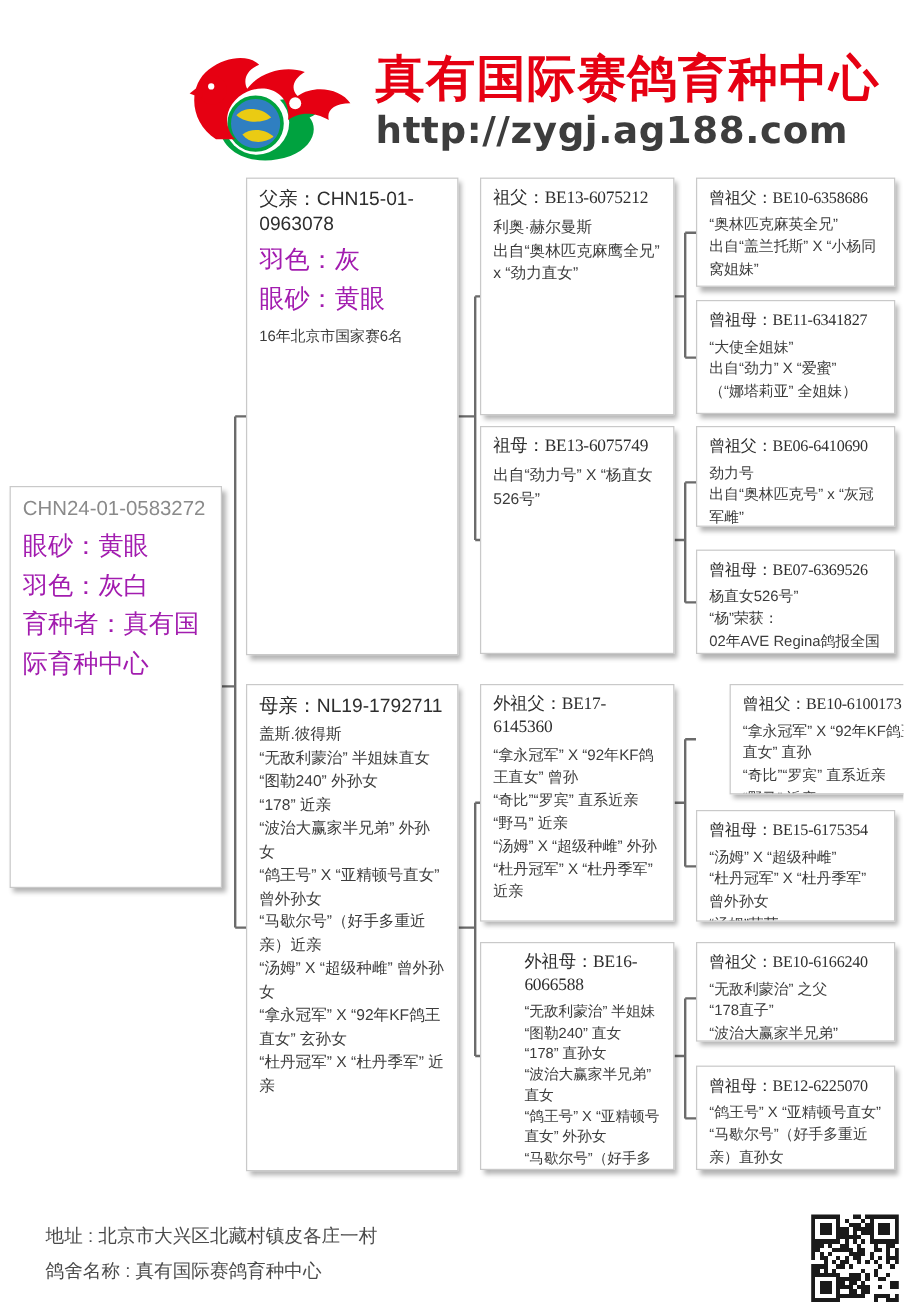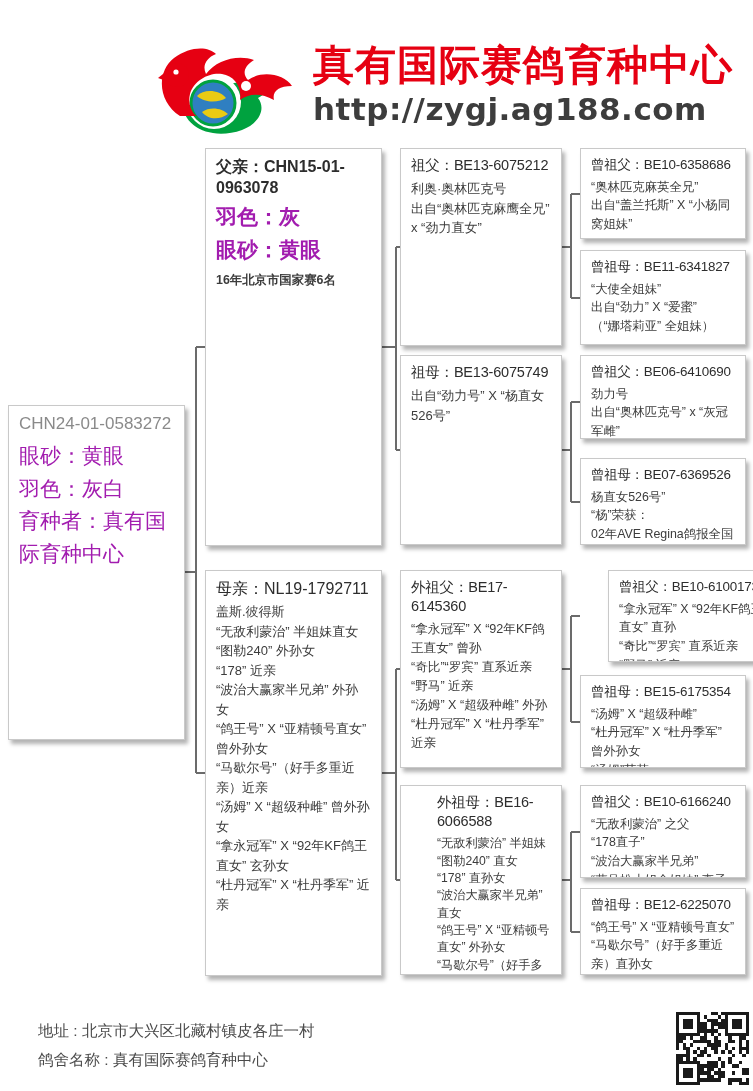--- a/index.html
+++ b/index.html
@@ -15,21 +15,21 @@
              color:#3d3d3d; letter-spacing:0.5px; font-family:"DejaVu Sans",sans-serif;
              white-space:nowrap; text-decoration:none; }
 
   
   .connectors { position:absolute; left:0; top:0; width:753px; height:1091px; }
 
   
   .box { position:absolute; background:#fff; border:1px solid #c9c9c9;
          box-shadow:3px 4px 4px rgba(0,0,0,0.30); padding:7px 10px; overflow:hidden; }
   .box .t { font-size:16px; color:#2d2d2d; line-height:1.32; margin-bottom:3px; }
-  .box.small .t { font-size:13.4px; letter-spacing:-0.2px; margin-bottom:4px; }
+  .box.small .t { font-size:13.4px; letter-spacing:-0.2px; margin-bottom:4px;font-family:Liberation Serif, serif; }
   .box .ring { font-size:17px; color:#8a8a8a; line-height:1.3; margin-bottom:5px; }
   .box .a { font-size:21px; color:#a21caf; line-height:1.55; margin-bottom:5px; white-space:pre-line; }
   .box .n { font-size:12.4px; color:#3c3c3c; line-height:1.5; white-space:pre-line; }
 
   
   .f-text { position:absolute; font-size:15.5px; color:#4a4a4a; line-height:29px; white-space:nowrap; }
   .f-left { left:38px; top:1016px; }
   .f-right { left:345px; top:1016px; }
   .f-val-mono { font-family:"DejaVu Sans Mono","Liberation Mono",monospace; color:#3f3f3f; text-decoration:none; }
   .qr { position:absolute; left:676px; top:1012px; width:73px; height:73px; }
@@ -77,21 +77,21 @@
     </g>
   </svg>
 
   <div class="box" style="left:8px; top:405px; width:177px; height:335px;">
     <div class="ring">CHN24-01-0583272</div>
     <div class="a">眼砂：黄眼
 羽色：灰白
 育种者：真有国际育种中心</div>
   </div>
 
-  <div class="box" style="left:205px; top:148px; width:177px; height:398px;font-weight:bold;">
+  <div class="box" style="left:205px; top:148px; width:177px; height:398px;">
     <div class="t">父亲：CHN15-01-0963078</div>
     <div class="a">羽色：灰
 眼砂：黄眼</div>
     <div class="n">16年北京市国家赛6名</div>
   </div>
 
   <div class="box" style="left:205px; top:570px; width:177px; height:406px;">
     <div class="t">母亲：NL19-1792711</div>
     <div class="n" style="font-size:13px;">盖斯.彼得斯
 “无敌利蒙治” 半姐妹直女
@@ -100,21 +100,21 @@
 “波治大赢家半兄弟” 外孙女
 “鸽王号” X “亚精顿号直女” 曾外孙女
 “马歇尔号”（好手多重近亲）近亲
 “汤姆” X “超级种雌” 曾外孙女
 “拿永冠军” X “92年KF鸽王直女” 玄孙女
 “杜丹冠军” X “杜丹季军” 近亲</div>
   </div>
 
   <div class="box small" style="left:400px; top:148px; width:162px; height:198px;">
     <div class="t" style="font-size:14.5px;">祖父：BE13-6075212</div>
-    <div class="n" style="font-size:13px;">利奥·奥林匹克号
+    <div class="n" style="font-size:13px;">利奥·赫尔曼斯
 出自“奥林匹克麻鹰全兄” x “劲力直女”</div>
   </div>
 
   <div class="box small" style="left:400px; top:355px; width:162px; height:190px;">
     <div class="t" style="font-size:14.5px;">祖母：BE13-6075749</div>
     <div class="n" style="font-size:13px;">出自“劲力号” X “杨直女526号”</div>
   </div>
 
   <div class="box small" style="left:400px; top:570px; width:162px; height:198px;">
     <div class="t" style="font-size:14.5px;">外祖父：BE17-6145360</div>
@@ -173,21 +173,21 @@
   </div>
 
   <div class="box small" style="left:580px; top:675px; width:166px; height:93px;">
     <div class="t">曾祖母：BE15-6175354</div>
     <div class="n">“汤姆” X “超级种雌”
 “杜丹冠军” X “杜丹季军” 曾外孙女
 “汤姆”荣获：
 2006年安特卫普联盟鸽王冠</div>
   </div>
 
-  <div class="box small" style="left:580px; top:785px; width:166px; height:93px;">
+  <div class="box small" style="left:580px; top:785px; width:166px; height:83px;">
     <div class="t">曾祖父：BE10-6166240</div>
     <div class="n">“无敌利蒙治” 之父
 “178直子”
 “波治大赢家半兄弟”
 “蒙吕松小姐全姐妹” 直子
 本鸟成绩：图勒1514羽4位</div>
   </div>
 
   <div class="box small" style="left:580px; top:888px; width:166px; height:87px;">
     <div class="t">曾祖母：BE12-6225070</div>

